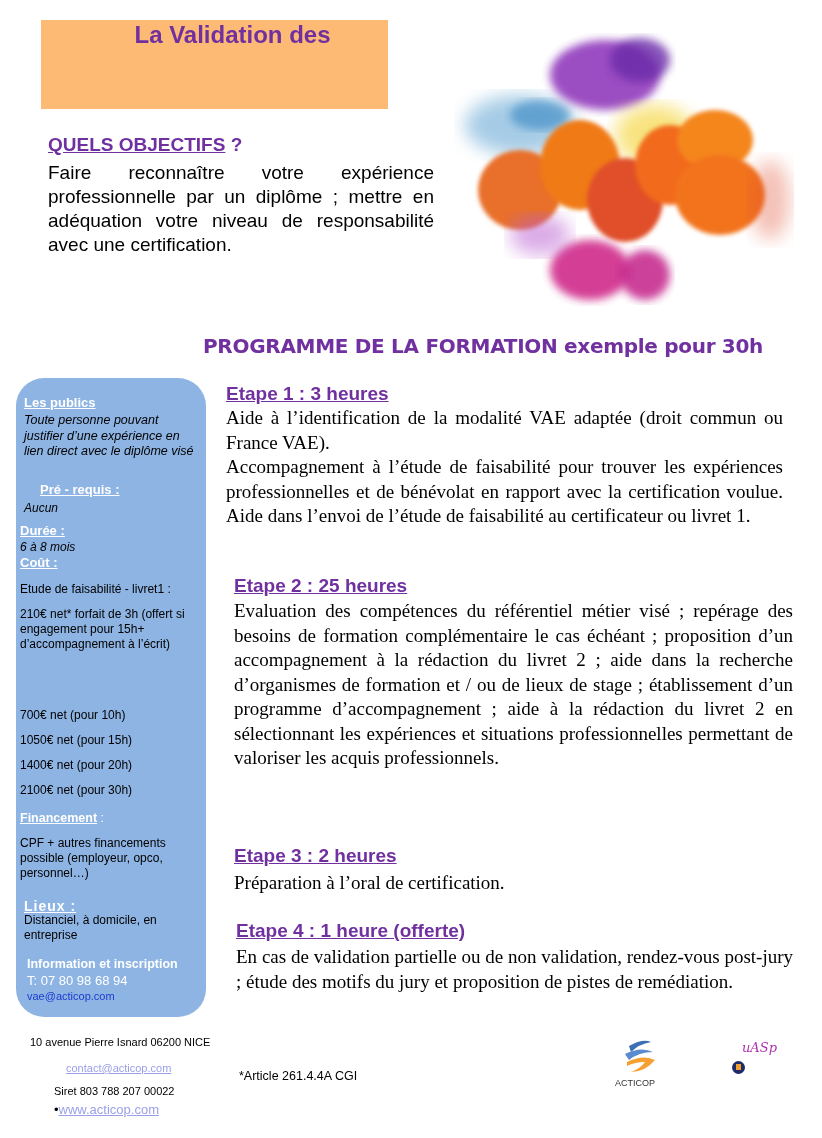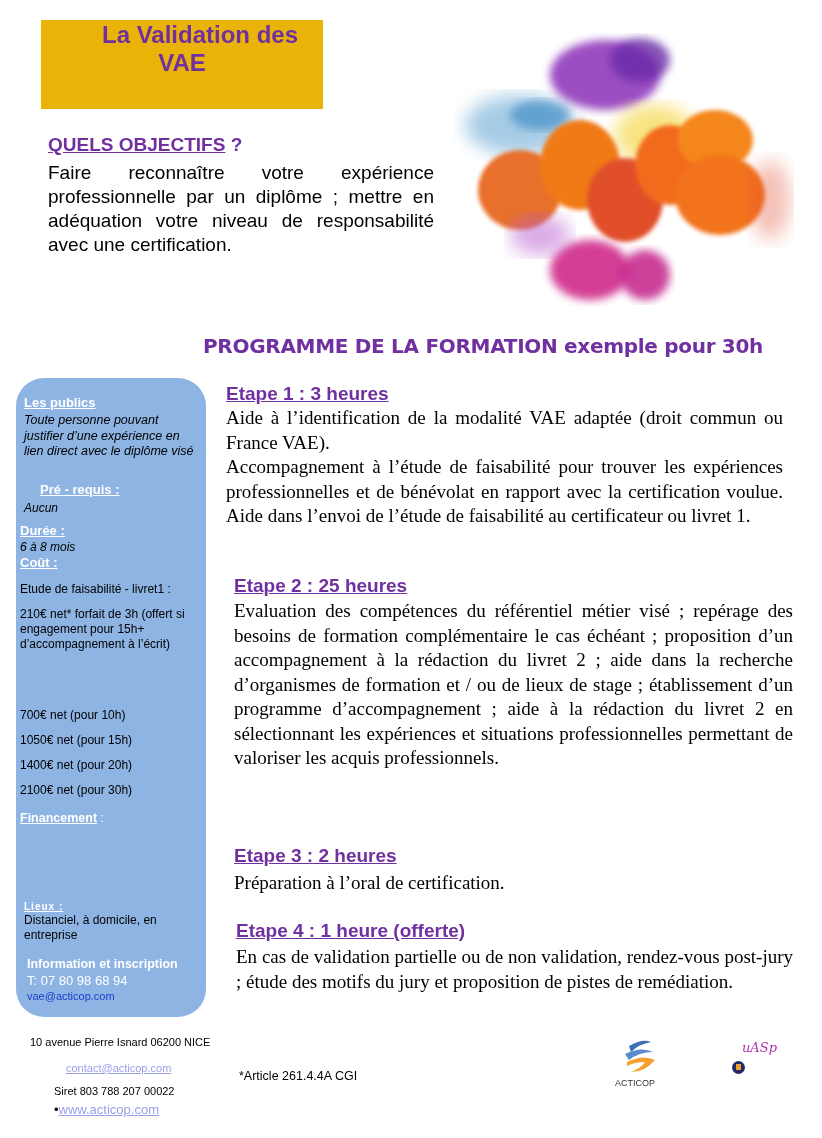--- a/index.html
+++ b/index.html
@@ -1,20 +1,20 @@
 <!DOCTYPE html>
 <html><head>
 <meta charset="utf-8">
 <style>
   html, body { margin:0; padding:0; background:#ffffff; }
   body { width:822px; height:1138px; position:relative; overflow:hidden; font-family:"Liberation Sans", sans-serif; color:#000; }
   .abs { position:absolute; }
 
   
-  #title-box { left:41px; top:20px; width:282px; height:89px; background:#eab308; }
+  #title-box { left:41px; top:20px; width:347px; height:89px; background:#fdba74; }
   #title-box .line { text-align:center; font-weight:bold; font-size:24px; line-height:28px; color:#7030a0; }
   #title-box .l1 { margin-left:36px; }
 
   
   #hero { left:440px; top:0; width:382px; height:330px; }
 
   
   #obj-heading { left:48px; top:134px; font-size:19px; font-weight:bold; color:#7030a0; }
   #obj-heading .u { text-decoration:underline; }
   #obj-text { left:48px; top:161px; width:386px; font-size:19px; line-height:24px; text-align:justify; text-align-last:left; }
@@ -35,21 +35,20 @@
 
   
   .foot { position:absolute; font-size:11px; }
   .foot-link { color:#9aa0e8; text-decoration:underline; }
 </style>
 </head>
 <body>
 
 <div id="title-box" class="abs">
   <div class="line l1" style="margin-top:1px;">La Validation des</div>
-  <div class="line">VAE</div>
 </div>
 
 <svg id="hero" class="abs" viewBox="0 0 382 330">
   <defs>
     <filter id="blur4">
         <feGaussianBlur stdDeviation="4"></feGaussianBlur>
       </filter>
     <filter id="blur2">
         <feGaussianBlur stdDeviation="2"></feGaussianBlur>
       </filter>
@@ -93,21 +92,22 @@
   <div class="sb sb-h" style="top:145px;left:4px;">Durée :</div>
   <div class="sb sb-i" style="top:162px;left:4px;">6 à 8 mois</div>
   <div class="sb sb-h" style="top:177px;left:4px;">Coût :</div>
   <div class="sb" style="top:204px;left:4px;">Etude de faisabilité - livret1 :</div>
   <div class="sb" style="top:229px;left:4px;">210€ net* forfait de 3h (offert si engagement pour 15h+ d’accompagnement à l’écrit)</div>
   <div class="sb" style="top:330px;left:4px;">700€  net (pour 10h)</div>
   <div class="sb" style="top:355px;left:4px;">1050€ net (pour 15h)</div>
   <div class="sb" style="top:380px;left:4px;">1400€ net (pour 20h)</div>
   <div class="sb" style="top:405px;left:4px;">2100€ net (pour 30h)</div>
   <div class="sb" style="top:433px;left:4px;"><span class="sb-h" style="font-size:12.5px;">Financement</span><span style="color:#fff;"> :</span></div>
-  <div class="sb sb-h" style="top:521px;left:8px;font-size:10px;letter-spacing:1px;">Lieux :</div>
+  <div class="sb" style="top:458px;left:4px;width:170px;">CPF + autres financements possible (employeur, opco, personnel…)</div>
+  <div class="sb sb-h" style="top:521px;left:8px;font-size:14px;letter-spacing:1px;">Lieux :</div>
   <div class="sb" style="top:535px;left:8px;width:160px;">Distanciel, à domicile, en entreprise</div>
   <div class="sb" style="top:579px;left:11px;color:#fff;font-weight:bold;font-size:12.5px;">Information et inscription</div>
   <div class="sb" style="top:595px;left:11px;color:#fff;font-size:13px;">T: 07 80 98 68 94</div>
   <div class="sb sb-link" style="top:611px;left:11px;">vae@acticop.com</div>
 </div>
 
 <div class="step-h" style="left:226px;top:383px;">Etape 1 : 3 heures</div>
 <div class="step-t" style="left:226px;top:406px;width:557px;">Aide à l’identification de la modalité VAE adaptée (droit commun ou France VAE).</div>
 <div class="step-t" style="left:226px;top:455px;width:557px;">Accompagnement à l’étude de faisabilité  pour trouver les expériences professionnelles et de bénévolat en rapport avec la certification voulue. Aide dans l’envoi de l’étude de faisabilité au certificateur ou livret 1.</div>
 

